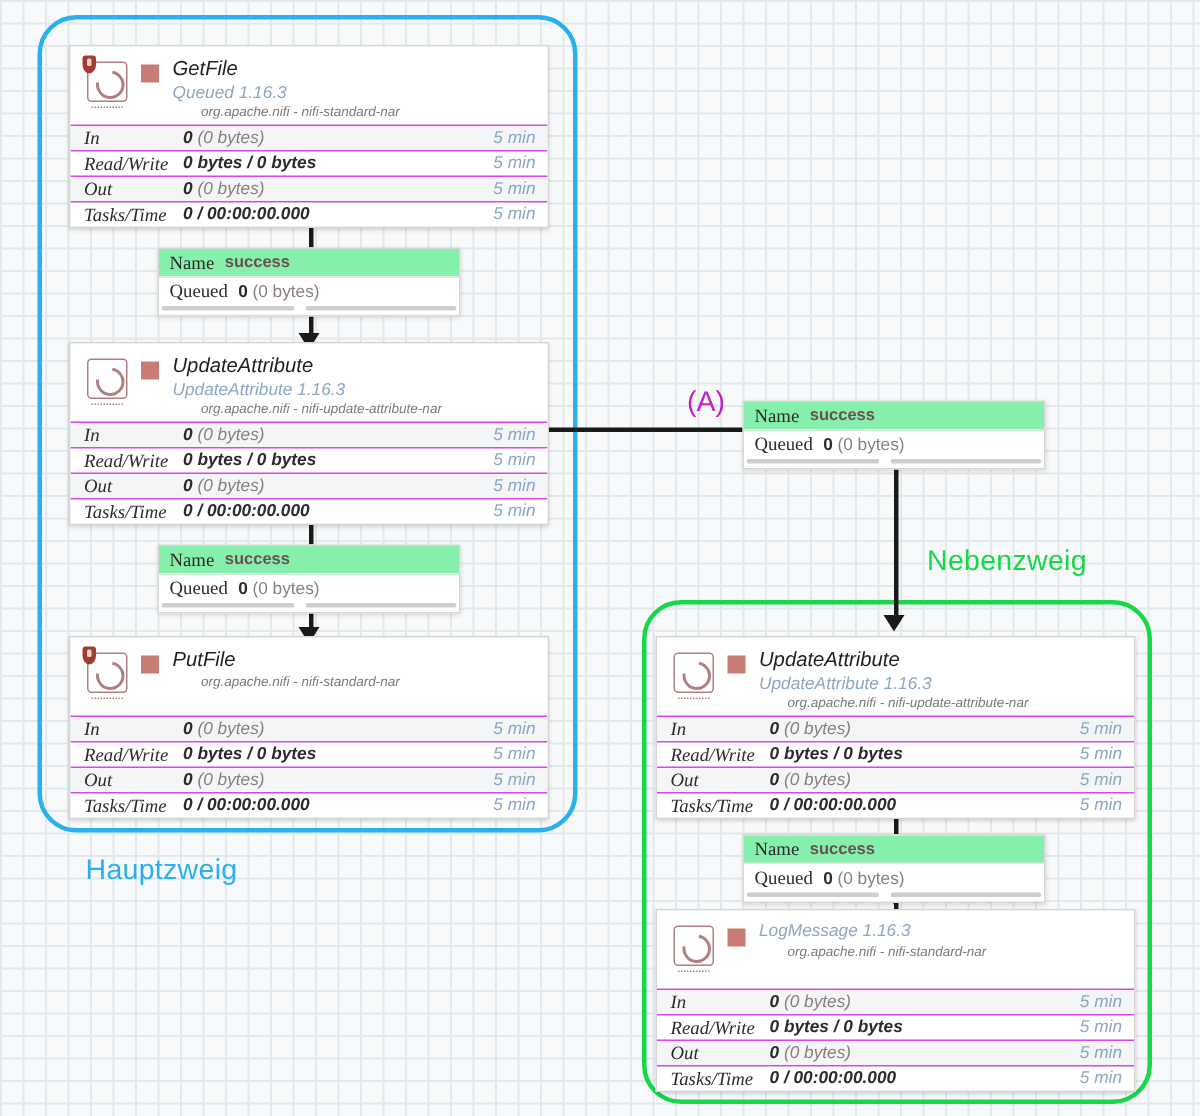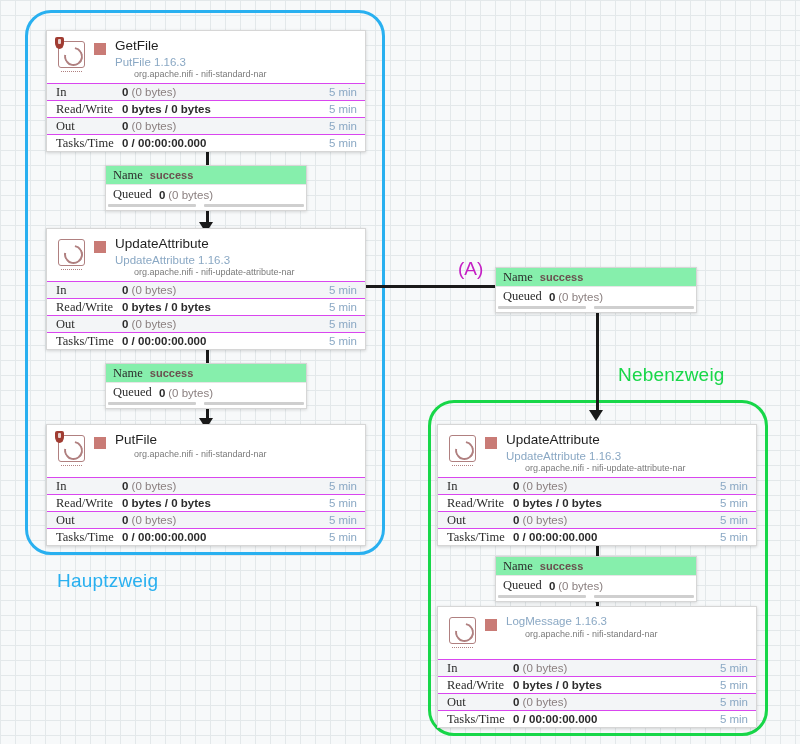--- a/index.html
+++ b/index.html
@@ -65,20 +65,21 @@
     border-top: 11px solid #1a1a1a;
   }
 
   
   .processor {
     position: absolute;
     background: #ffffff;
     border: 1px solid #d6d6d6;
     box-shadow: 0 1px 3px rgba(0,0,0,0.16);
     overflow: hidden;
+    font-style: italic;
   }
 
   .proc-head {
     display: flex;
     align-items: flex-start;
     padding: 8px 8px 7px 9px;
     background: #ffffff;
     height: 52px;
   }
 
@@ -265,21 +266,21 @@
 
 <div class="processor" style="left:46px; top:30px; width:320px;">
   <div class="proc-head">
     <div class="proc-icon-wrap">
       <div class="shield-badge"></div>
       <div class="proc-icon"></div>
     </div>
     <div class="status-square"></div>
     <div class="proc-titles">
       <div class="proc-name">GetFile</div>
-      <div class="proc-type">PutFile 1.16.3</div>
+      <div class="proc-type">Queued 1.16.3</div>
       <div class="proc-bundle">org.apache.nifi - nifi-standard-nar</div>
     </div>
   </div>
   <div class="stat-row alt">
     <span class="stat-label">In</span>
     <span class="stat-value"><span>0</span> <span class="muted">(0 bytes)</span></span>
     <span class="stat-time">5 min</span>
   </div>
   <div class="stat-row plain">
     <span class="stat-label">Read/Write</span>

